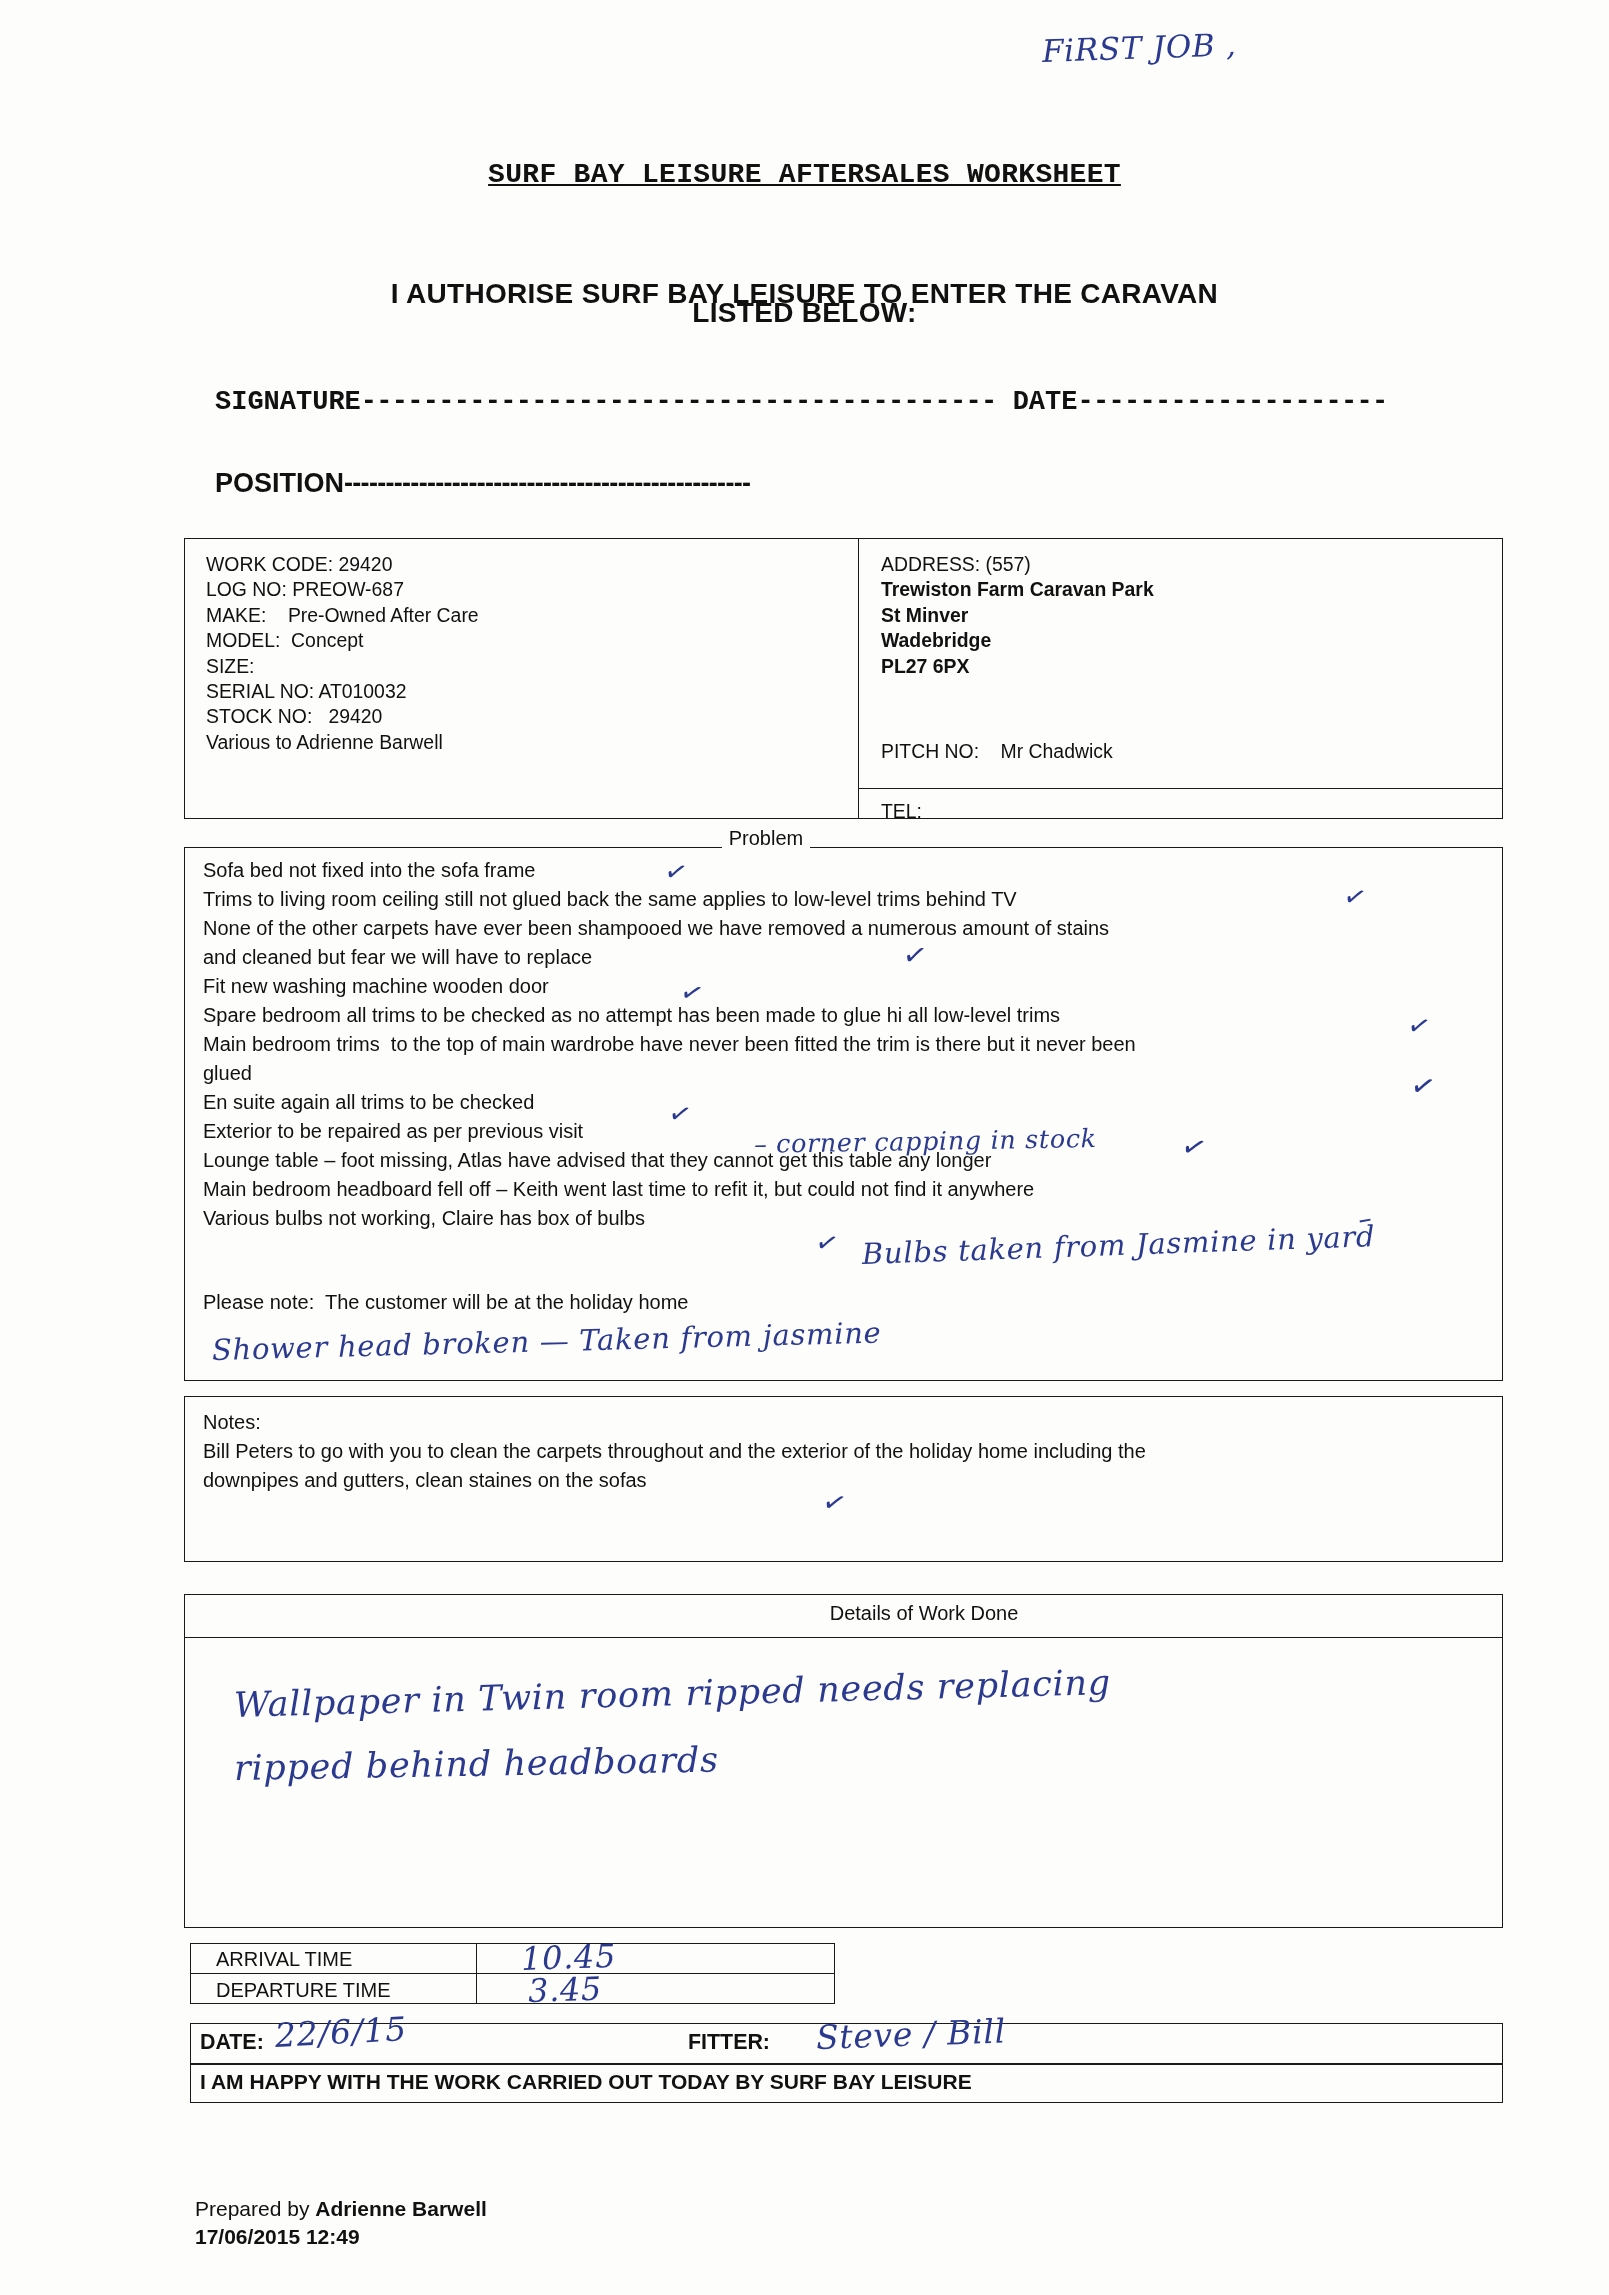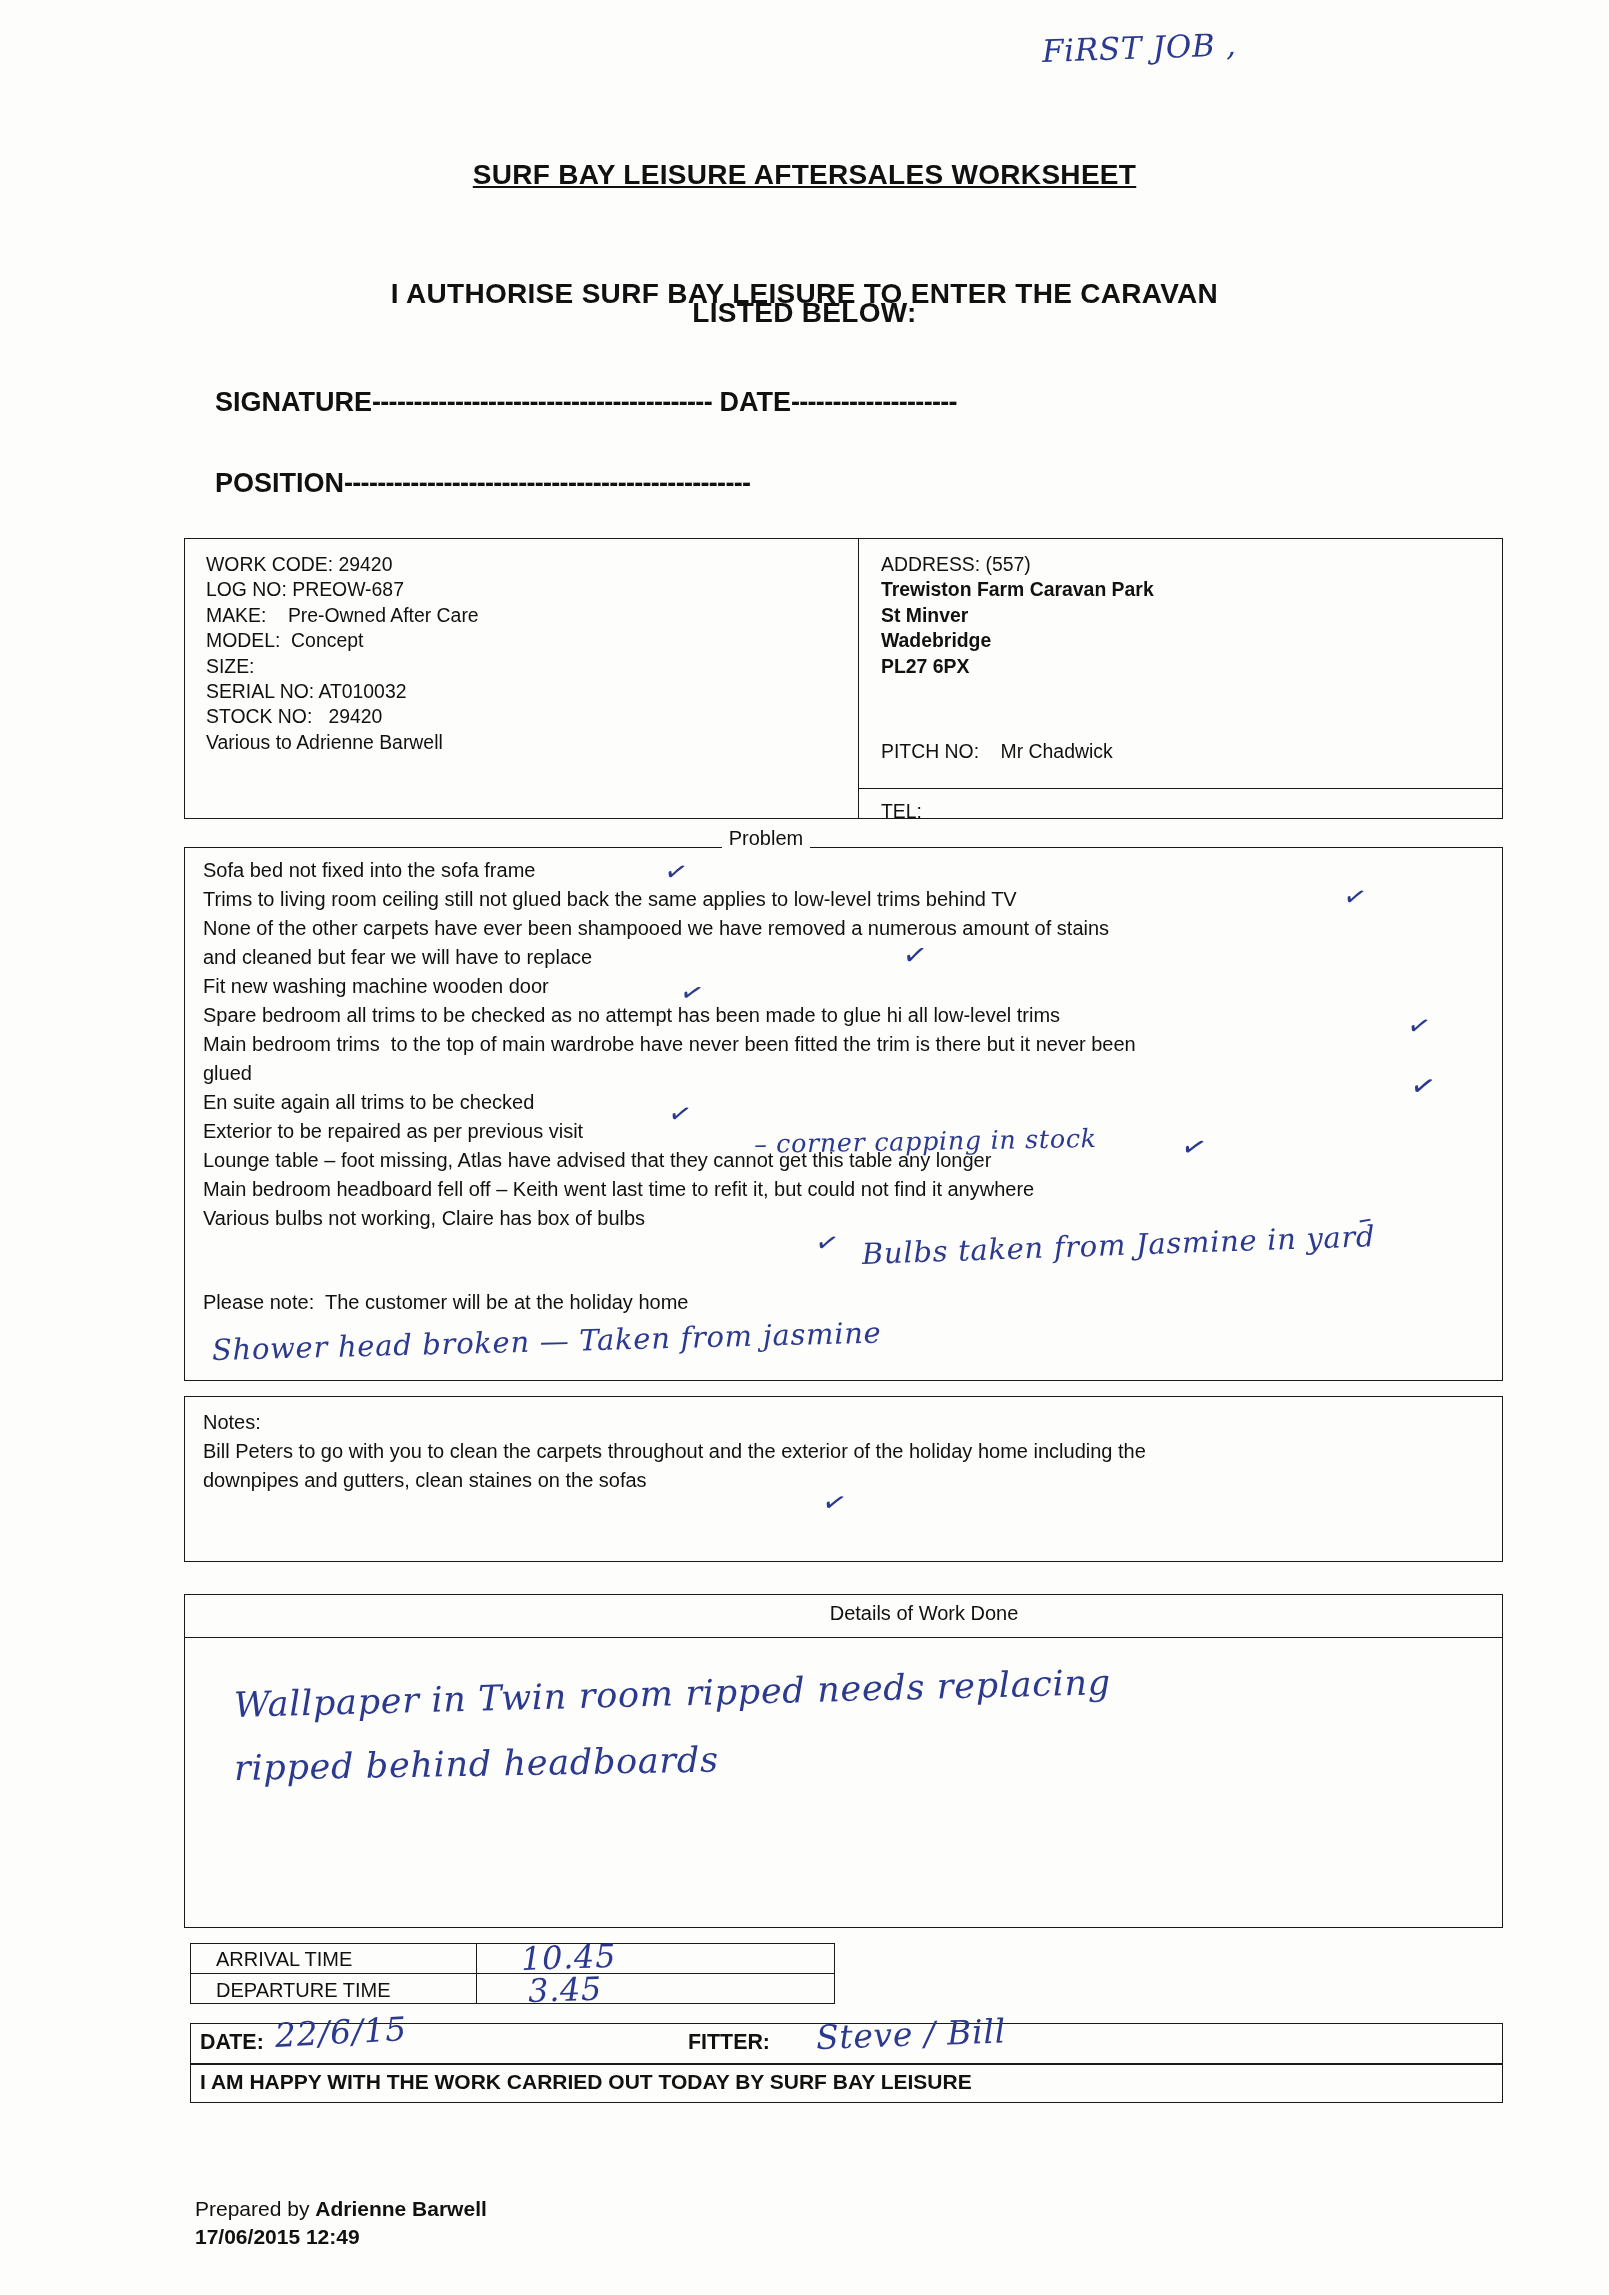--- a/index.html
+++ b/index.html
@@ -45,38 +45,39 @@
     position: absolute;
     left: 0; right: 0;
     text-align: center;
     font-weight: bold;
     letter-spacing: 0.3px;
   }
   #doc-title {
     top: 159px;
     font-size: 28px;
     text-decoration: underline;
+    font-family: Liberation Mono, monospace;
   }
   #authorise-line1 {
     top: 253px;
     font-size: 28px;
     margin-top: 25px;
   }
   #authorise-line2 {
     top: 297px;
     font-size: 28px;
   }
 
   .field-line {
     position: absolute;
     font-size: 27px;
     font-weight: bold;
     white-space: nowrap;
   }
-  #signature-row { top: 387px; left: 215px; }
+  #signature-row { top: 387px; left: 215px; font-family: Liberation Mono, monospace; }
   #position-row  { top: 468px; left: 215px; }
   .dots { font-weight: bold; letter-spacing: -0.7px; }
 
   
   .box {
     position: absolute;
     border: 1.3px solid #1a1a1a;
     box-sizing: border-box;
   }
   #info-table {

